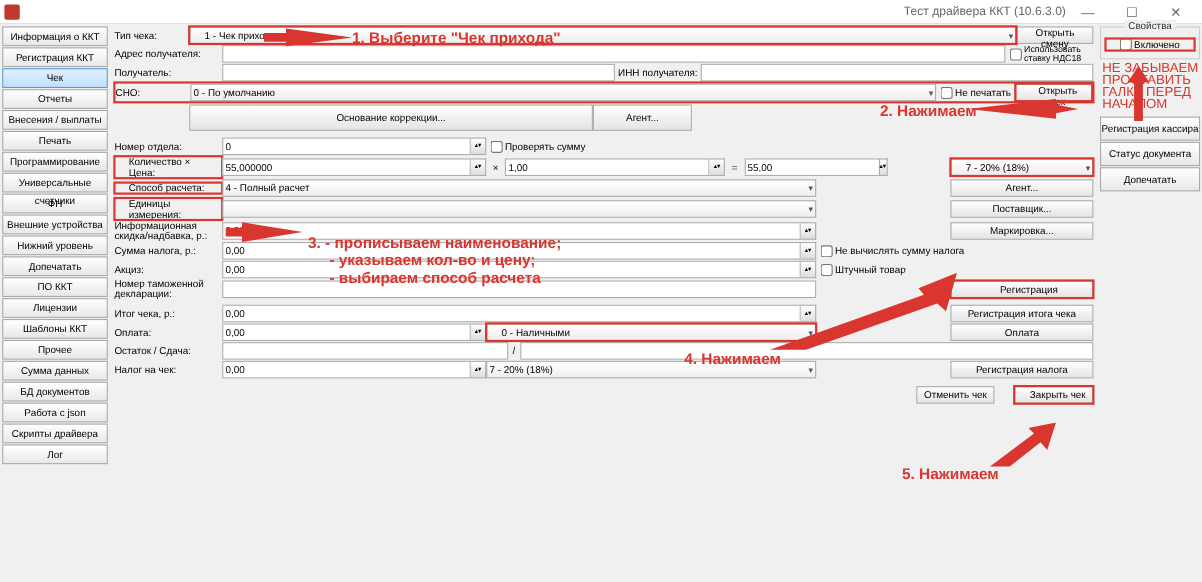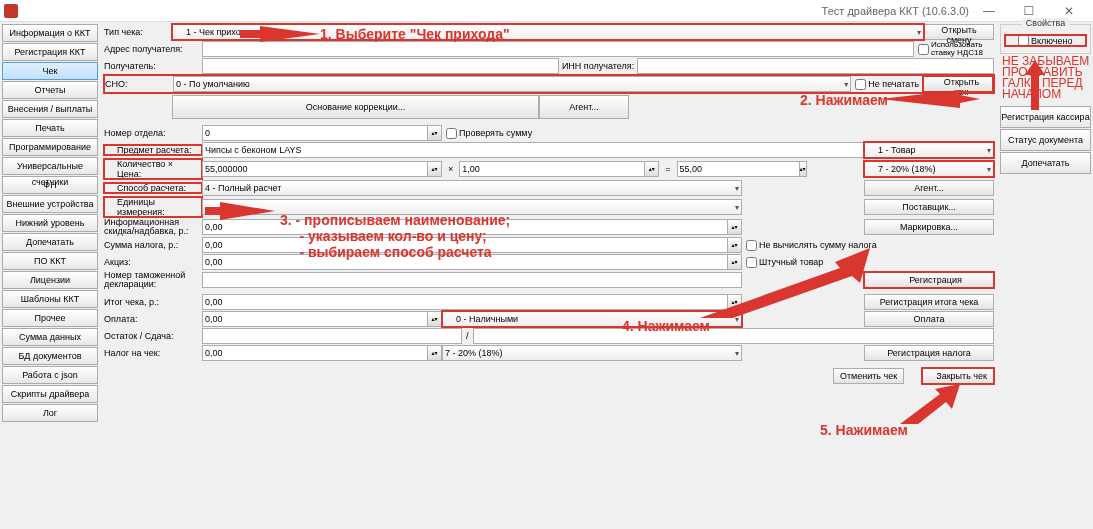--- a/index.html
+++ b/index.html
@@ -160,27 +160,20 @@
       <div class="spin" style="width:240px;">
           <input type="text" value="0" style="">
           <div class="spinbtns">▴▾</div>
         </div>
       <label class="chk" style="padding-left:4px;">
           <input type="checkbox" style="">
           <span>Проверять сумму</span>
         </label>
     </div>
 
-    <div class="row">
-      <span class="lbl lbl-90 hl-red">Предмет расчета:</span>
-      <input type="text" class="flex1" value="Чипсы с беконом LAYS" style="">
-      <div class="combo hl-red" style="width:130px;">
-          <span>1 - Товар</span>
-        </div>
-    </div>
 
     <div class="row">
       <span class="lbl lbl-90 hl-red">Количество × Цена:</span>
       <div class="spin" style="width:240px;">
           <input type="text" value="55,000000" style="">
           <div class="spinbtns">▴▾</div>
         </div>
       <span class="lbl" style="padding:0 6px;">×</span>
       <div class="spin" style="width:200px;">
           <input type="text" value="1,00" style="">

